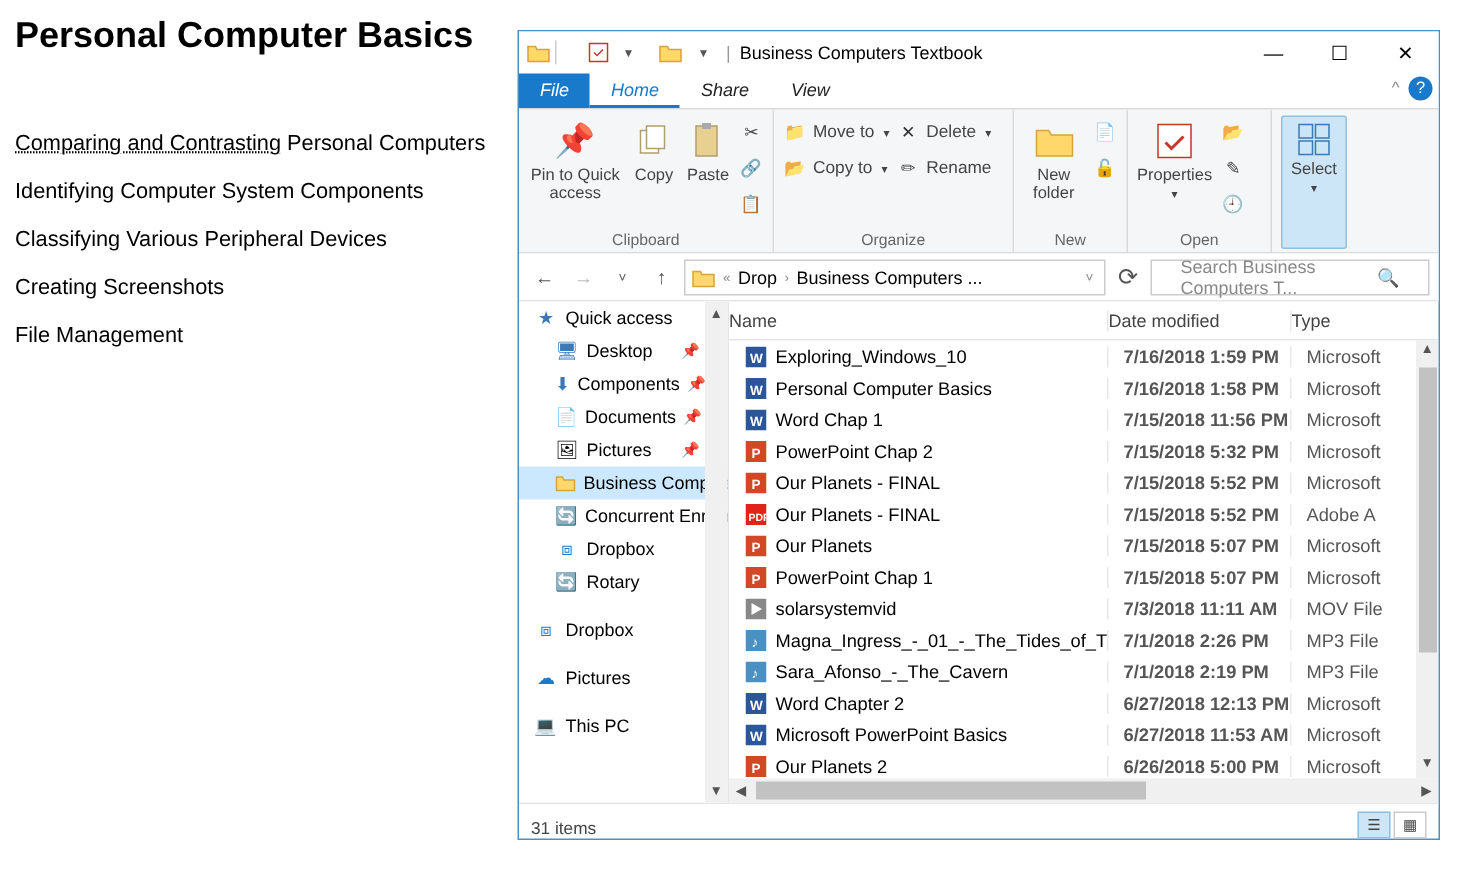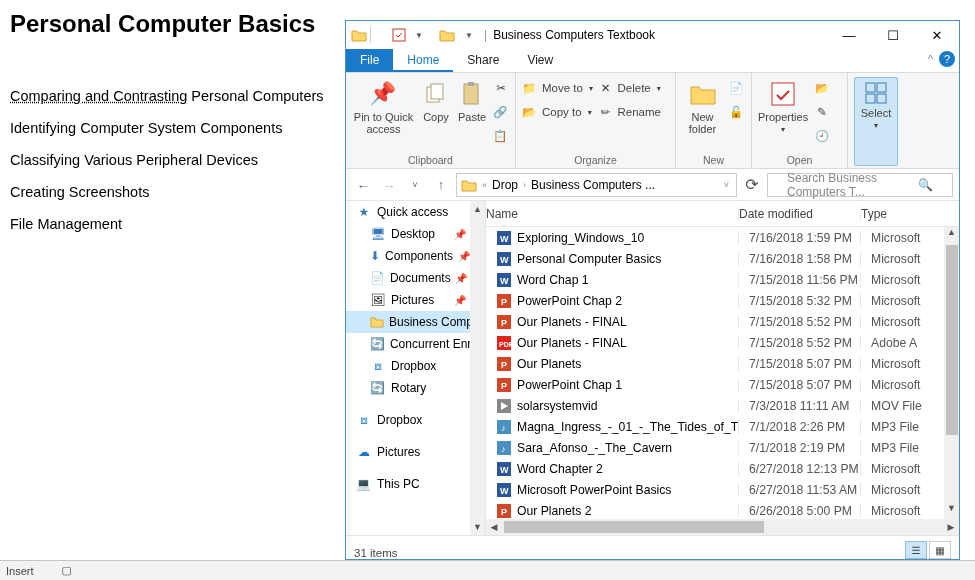--- a/index.html
+++ b/index.html
@@ -16,21 +16,21 @@
 
 
 .explorer { position: absolute; top: 20px; left: 345px; width: 615px; height: 540px; background: #fff; border: 1px solid #4a90c2; display: flex; flex-direction: column; }
 .titlebar { height: 28px; display: flex; align-items: center; background: #fff; font-size: 12px; }
 .titlebar .qat { display: flex; gap: 2px; padding: 0 4px; align-items: center; }
 .titlebar .qat-icon { width: 18px; height: 18px; display: flex; align-items: center; justify-content: center; }
 .titlebar .title-seg { display: flex; align-items: center; margin-left: 6px; gap: 4px; flex: 1; }
 .titlebar .winbtns { display: flex; }
 .titlebar .winbtn { width: 44px; height: 28px; display: flex; align-items: center; justify-content: center; font-size: 13px; }
 .tabbar { height: 24px; background: #fff; display: flex; align-items: stretch; border-bottom: 1px solid #dadada; position: relative; }
-.tab { padding: 0 14px; font-size: 12px; display: flex; align-items: center; color: #222; border-bottom: 2px solid transparent; }
+.tab { padding: 0 14px; font-size: 12px; display: flex; align-items: center; color: #222; border-bottom: 2px solid transparent; font-style: italic; }
 .tab.file { background: #1979ca; color: #fff; }
 .tab.active { border-bottom: 2px solid #1979ca; color: #1979ca; font-weight: 400; }
 .tabbar .help { position: absolute; right: 4px; top: 2px; display: flex; gap: 6px; align-items: center; }
 .help-circ { width: 16px; height: 16px; border-radius: 50%; background: #1979ca; color: #fff; font-size: 11px; display: flex; align-items: center; justify-content: center; }
 
 .ribbon { height: 96px; background: #f5f6f7; border-bottom: 1px solid #dadada; display: flex; }
 .rgroup { border-right: 1px solid #dadada; display: flex; flex-direction: column; justify-content: space-between; padding: 4px 6px 2px 6px; }
 .rgroup-body { display: flex; gap: 6px; flex: 1; }
 .rgroup-label { font-size: 10.5px; color: #666; text-align: center; margin-top: 2px; }
 .rbtn { display: flex; flex-direction: column; align-items: center; font-size: 11px; color: #444; gap: 2px; }
@@ -65,21 +65,21 @@
 .listhdr { display: flex; height: 26px; align-items: center; border-bottom: 1px solid #e5e5e5; font-size: 12px; color: #444; }
 .listhdr .col { }
 .col-name { width: 252px; }
 .col-date { width: 122px; border-left: 1px solid #e8e8e8; }
 .col-type { flex: 1; border-left: 1px solid #e8e8e8; }
 .listbody { flex: 1; overflow: hidden; }
 .row { display: flex; height: 21px; align-items: center; font-size: 12.2px; }
 .row .cell { padding-left: 10px; white-space: nowrap; overflow: hidden; text-overflow: ellipsis; }
 .row .cell.col-name { display: flex; align-items: center; gap: 5px; }
 .row .ficon { width: 16px; height: 16px; display: inline-flex; align-items: center; justify-content: center; font-size: 11px; flex-shrink: 0; }
-.row .col-date { color: #555; }
+.row .col-date { color: #555; font-weight: bold; }
 .row .col-type { color: #555; }
 .list-hscroll { height: 16px; background: #f0f0f0; display: flex; justify-content: space-between; align-items: center; }
 .list-hscroll .hsbtn { width: 16px; font-size: 9px; text-align: center; color: #555; }
 .list-hscroll .hsthumb { width: 260px; height: 12px; background: #c2c2c2; margin-left: 2px; }
 .list-vscroll { position: absolute; right: 0; top: 26px; bottom: 16px; width: 15px; background: #f0f0f0; display: flex; flex-direction: column; justify-content: space-between; align-items: center; }
 .list-vscroll .vsbtn { height: 16px; font-size: 9px; color: #555; }
 .list-vscroll .vsthumb { width: 12px; height: 190px; background: #c2c2c2; margin-top: 2px; }
 
 .statusbar { height: 24px; border-top: 1px solid #e5e5e5; display: flex; align-items: flex-end; font-size: 11.5px; color: #444; padding: 0 8px; justify-content: space-between; }
 .statusbar .views { display: flex; gap: 2px; }
@@ -92,24 +92,20 @@
 <body>
 
 <div class="doc-bg">
   <div class="doc-title">Personal Computer Basics</div>
   <div class="doc-links">
     <div class="doc-link partial"><span class="underlined">Comparing and Contrasting</span><span> Personal Computers</span></div>
     <div class="doc-link"><span>Identifying Computer System Components</span></div>
     <div class="doc-link"><span>Classifying Various Peripheral Devices</span></div>
     <div class="doc-link"><span>Creating Screenshots</span></div>
     <div class="doc-link"><span>File Management</span></div>
-  </div>
-  <div class="word-statusbar">
-    <span>Insert</span>
-    <span class="wsicon">▢</span>
   </div>
 </div>
 
 <div class="explorer">
 
   <div class="titlebar">
     <div class="qat">
       <div class="qat-icon">
           <svg width="16" height="14" viewBox="0 0 16 14">
             <path fill="#ffd76a" stroke="#d9a23a" d="M1 3h5l1 2h8v8H1z"></path>

